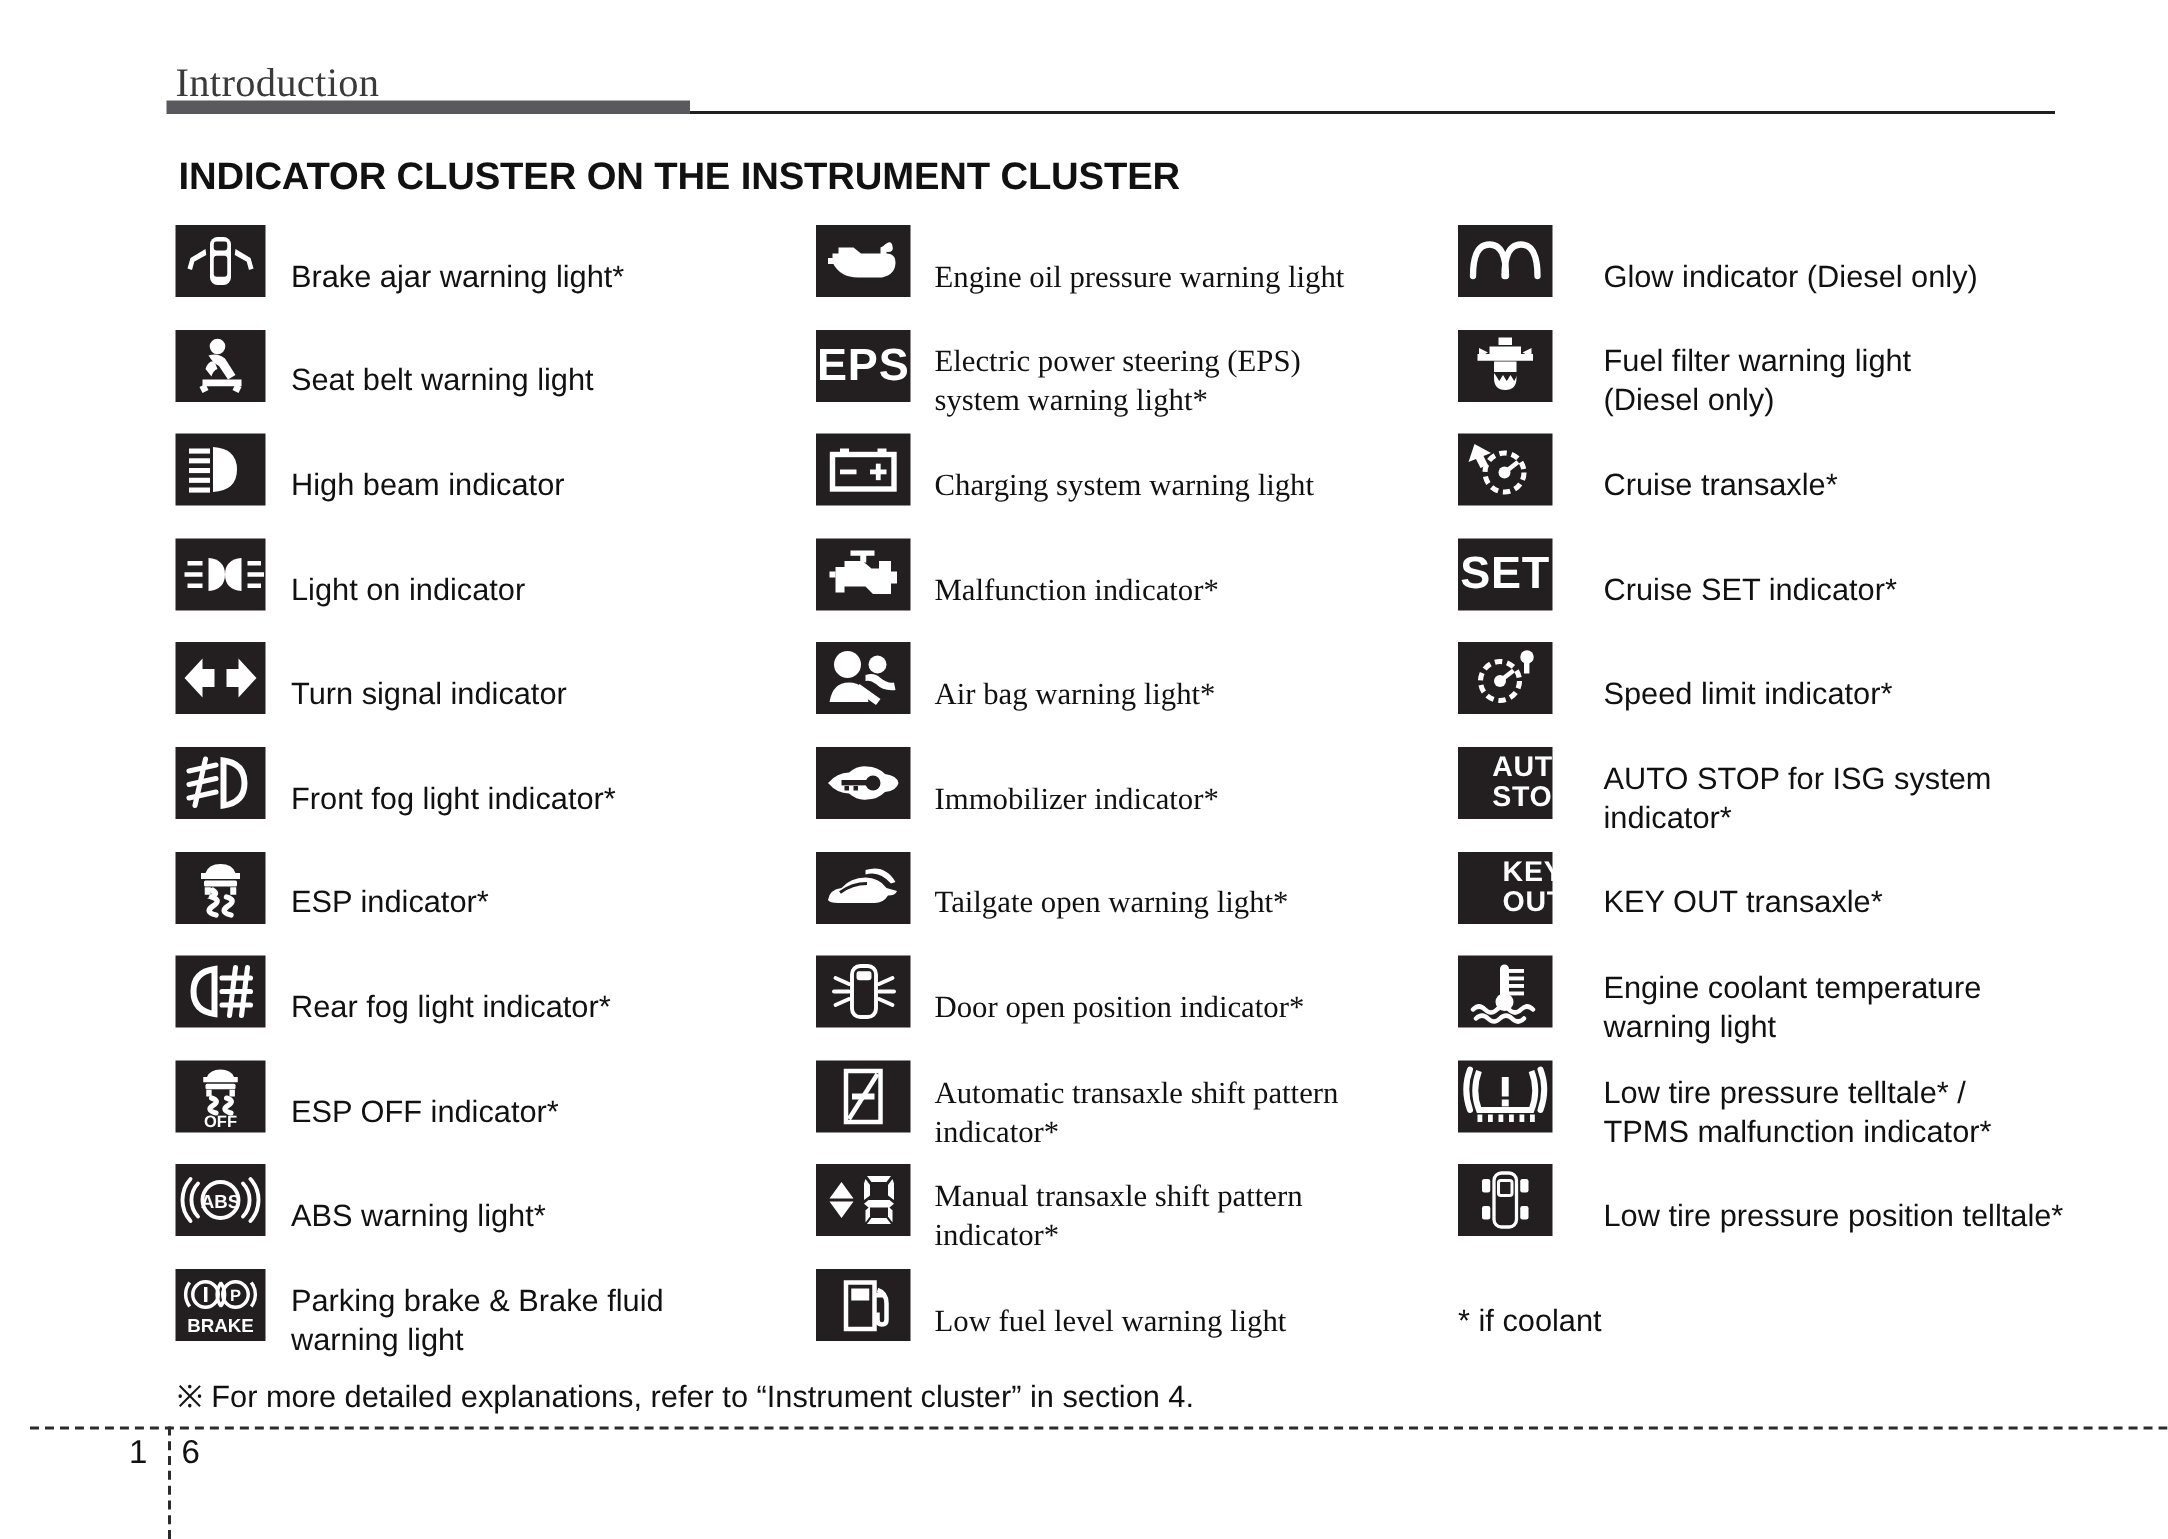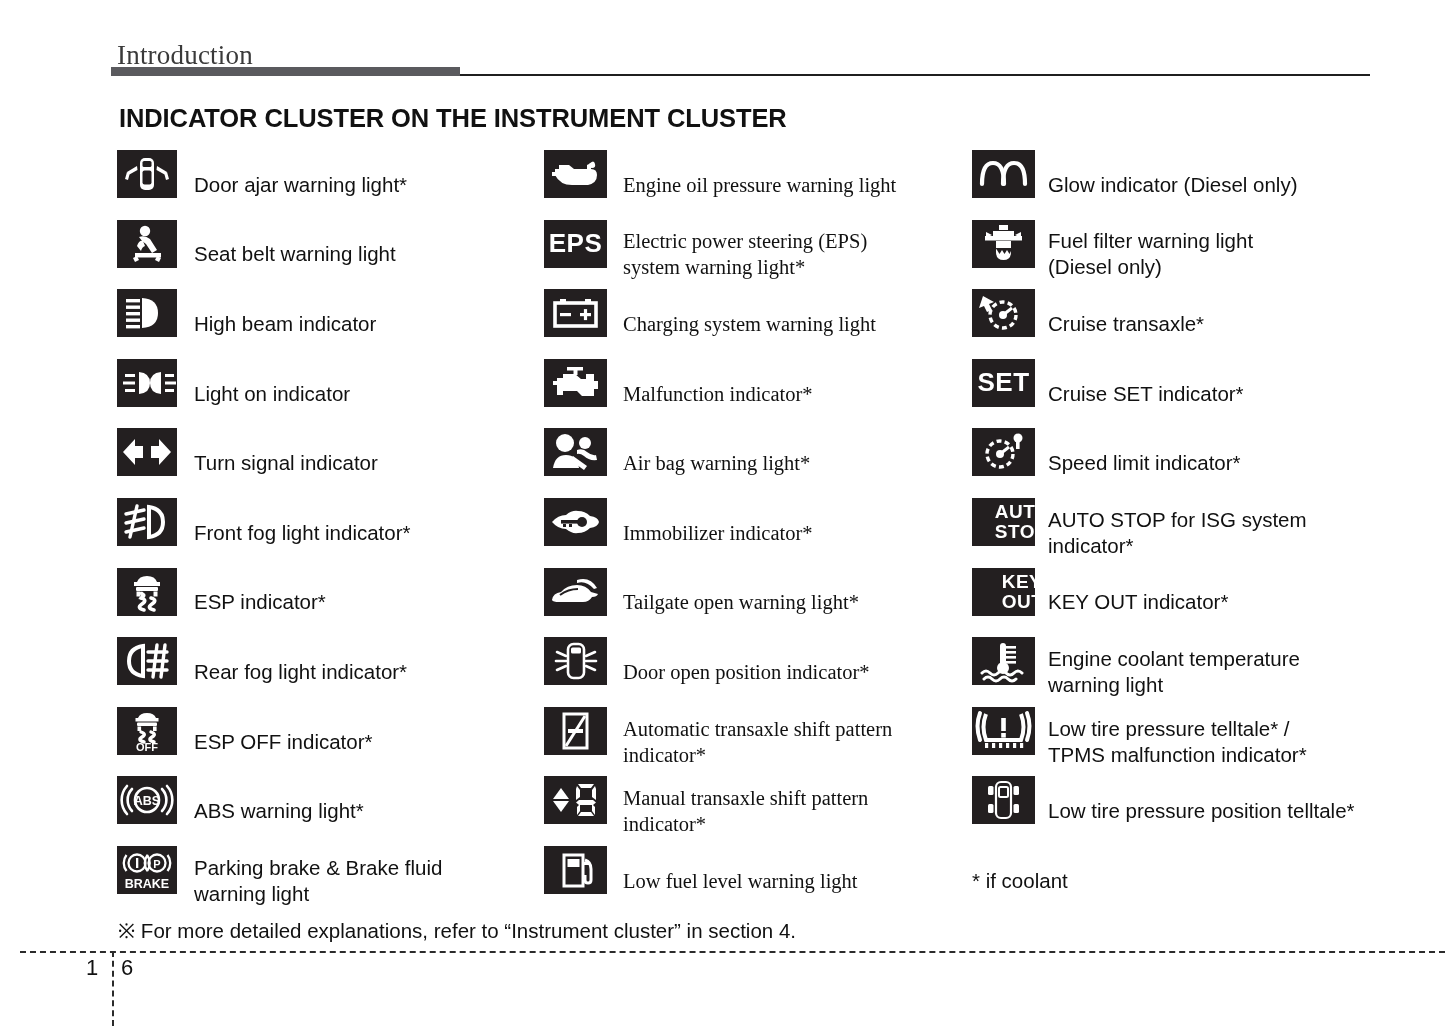--- a/index.html
+++ b/index.html
@@ -41,29 +41,29 @@
   .col-2 .ico{width:63px;height:48px;}
   .col-3 .ico{width:63px;height:48px;}
   .ico svg{display:block;width:100%;height:100%;}
 
   .lbl{
     position:absolute;top:50%;transform:translateY(-50%);
     font-size:20.5px;line-height:26px;color:#111;white-space:pre-line;
   }
   .col-1 .lbl{left:77px;width:340px;}
   .col-2 .lbl{left:79px;width:350px;font-family:Liberation Serif, serif;}
-  .col-3 .lbl{left:76px;width:345px;}
+  .col-3 .lbl{left:97px;width:345px;}
 
   
   .badge{
     color:#fff;font-weight:bold;display:flex;align-items:center;
     justify-content:center;flex-direction:column;height:100%;
     letter-spacing:.5px;
   }
-  .badge.one{font-size:26px;}
+  .badge.one{font-size:30px;}
   .badge.two{font-size:19px;line-height:20px;padding-left:38px;}
 
   
   .footnote{
     position:absolute;left:98px;top:916px;font-size:20.5px;color:#111;
   }
   .dash-h{
     position:absolute;left:0px;top:951px;width:1445px;height:0;
     border-top:2px dashed #2b2b2b;
   }
@@ -104,21 +104,21 @@
             <path d="M40 16 L50 22 L48.5 25 L39.5 20 Z"></path>
             <path d="M10 22 L8 29 L11 30 L12.5 24.5 Z"></path>
             <path d="M50 22 L52 29 L49 30 L47.5 24.5 Z"></path>
           </g>
           <g fill="#231f20">
             <rect x="25.5" y="11" width="9" height="6" rx="1.6"></rect>
             <rect x="25.5" y="20.5" width="9" height="14" rx="2"></rect>
           </g>
             </svg>
         </span>
-        <span class="lbl">Door ajar warning light*</span>
+        <span class="lbl">Brake ajar warning light*</span>
       </div>
 
       <div class="row">
         <span class="ico">
           <svg viewBox="0 0 60 48">
               <g fill="#fff">
             <circle cx="28" cy="11" r="5.2"></circle>
             <path d="M22 17 q6 -2 11 2 l7 11 -5 3 -6 -9 q-4 -2 -7 -7Z"></path>
             <path d="M20 26 q2 -6 6 -5 l2 5 q-3 1 -4 5 Z"></path>
             <path d="M18 33 h26 v4.5 h-26 Z"></path>
@@ -516,21 +516,21 @@
         </span>
         <span class="lbl">AUTO STOP for ISG system
 indicator*</span>
       </div>
 
       <div class="row">
         <span class="ico">
           <span class="badge two" style="white-space:pre-line">KEY
 OUT</span>
         </span>
-        <span class="lbl">KEY OUT indicator*</span>
+        <span class="lbl">KEY OUT transaxle*</span>
       </div>
 
       <div class="row">
         <span class="ico">
           <svg viewBox="0 0 63 48">
               <g fill="#fff">
             <rect x="28" y="6" width="6" height="24" rx="3"></rect>
             <circle cx="31" cy="31" r="6"></circle>
             <rect x="34" y="9" width="10" height="2.6"></rect>
             <rect x="34" y="14" width="10" height="2.6"></rect>

